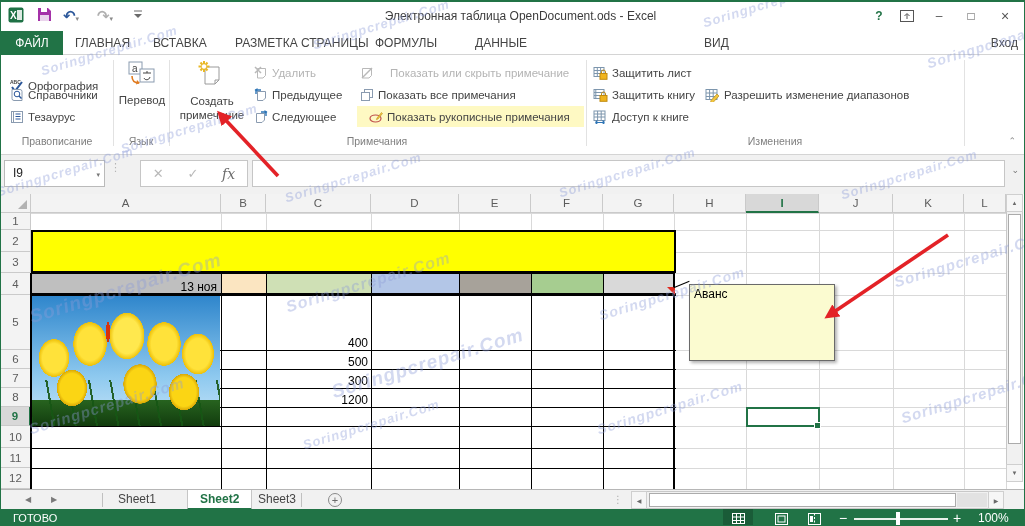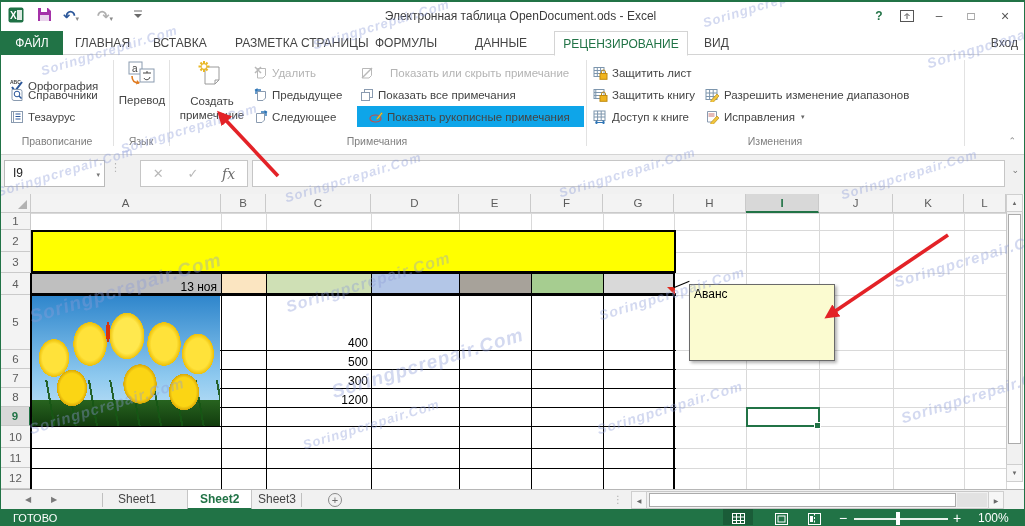--- a/index.html
+++ b/index.html
@@ -26,21 +26,21 @@
   .rtab.file { background:#217346; color:#fff; width:62px; text-align:center; padding:0; }
   .rtab.active { background:#fff; color:#217346; border:1px solid #d4d4d4; border-bottom:1px solid #fff; height:25px; }
   #signin { position:absolute; right:6px; top:0; height:24px; line-height:24px; font-size:12px; color:#444; }
 
   
   #ribbon { position:absolute; left:0; top:54px; width:100%; height:99px; background:#fff; border-bottom:1px solid #d4d4d4; }
   .gsep { position:absolute; top:4px; width:1px; height:86px; background:#e2e2e2; }
   .glabel { position:absolute; top:77px; height:16px; line-height:16px; font-size:10.5px; color:#7f7f7f; text-align:center; transform:translateX(-50%); white-space:nowrap; }
   .ritem { position:absolute; height:21px; display:flex; align-items:center; gap:4px; font-size:11.5px; color:#444; white-space:nowrap; padding:0 3px; }
   .ritem.disabled { color:#b4b4b4; }
-  .ritem.selected { background:#0ea5e9;padding-left:12px; }
+  .ritem.selected { background:#fef9c3;padding-left:12px; }
   .bigbtn { position:absolute; display:flex; flex-direction:column; align-items:center; font-size:11.5px; color:#444; text-align:center; line-height:14px; }
   .caret-down { font-size:7px; color:#666; margin-left:2px; }
   #ribbon-collapse { position:absolute; right:8px; top:80px; font-size:9px; color:#8a8a8a; }
 
   
   #fbar { position:absolute; left:0; top:153px; width:100%; height:39px; background:#f1f1f1; }
   #namebox { position:absolute; left:3px; top:5px; width:101px; height:27px; background:#fff; border:1px solid #bababa; line-height:25px; padding-left:8px; font-size:12px; color:#222; }
   #namebox .nb-caret { position:absolute; right:4px; top:0; font-size:7px; color:#777; }
   #nb-dots { position:absolute; left:109px; top:9px; color:#b5b5b5; font-size:11px; letter-spacing:0; line-height:6px; }
   #fxbox { position:absolute; left:139px; top:5px; width:108px; height:27px; background:#fff; border:1px solid #c6c6c6; display:flex; align-items:center; justify-content:space-around; }
@@ -151,21 +151,20 @@
     <div class="winctl" style="right:6px;font-size:14px;">×</div>
   </div>
 
   <div id="tabrow">
     <div class="rtab file" style="left:0;">ФАЙЛ</div>
     <div class="rtab" style="left:68px;">ГЛАВНАЯ</div>
     <div class="rtab" style="left:146px;">ВСТАВКА</div>
     <div class="rtab" style="left:228px;">РАЗМЕТКА СТРАНИЦЫ</div>
     <div class="rtab" style="left:368px;">ФОРМУЛЫ</div>
     <div class="rtab" style="left:468px;">ДАННЫЕ</div>
-    <div class="rtab active" style="left:553px;width:134px;text-align:center;">РЕЦЕНЗИРОВАНИЕ</div>
     <div class="rtab" style="left:697px;">ВИД</div>
     <div id="signin">Вход</div>
   </div>
 
   <div id="ribbon">
 
     <div class="ritem" style="left:6px;top:6px;margin-top:13px;">
       <svg width="14" height="14">
           <text x="0" y="5" font-size="5" font-weight="bold" fill="#444">ABC</text>
           <path d="M2 8 l3 4 7 -9" stroke="#2b579a" stroke-width="2" fill="none"></path>
@@ -298,29 +297,20 @@
     </div>
     <div class="ritem" style="left:701px;top:28px;">
       <svg width="15" height="14">
           <g stroke="#7d96ad" fill="#fff">
             <rect x="1" y="1.5" width="11" height="10"></rect>
             <path d="M1 5 h11 M1 8.5 h11 M4.6 1.5 v10 M8.2 1.5 v10" fill="none"></path>
           </g>
           <path d="M6 12.5 l6 -6.5 2 2 -6 6.5 -2.6 .5 z" fill="#f2c63d" stroke="#b98d1e" stroke-width="0.7"></path>
         </svg>
       <span>Разрешить изменение диапазонов</span>
-    </div>
-    <div class="ritem" style="left:701px;top:50px;">
-      <svg width="15" height="14">
-          <path d="M2.5 1.5 h9 v8 l-2.5 2.5 h-6.5 z" fill="#fff" stroke="#8a9bb0"></path>
-          <path d="M3.5 4 h6 M3.5 6 h6" stroke="#c0504d" stroke-width="0.8"></path>
-          <path d="M6 12.5 l6 -6.5 2 2 -6 6.5 -2.6 .5 z" fill="#f2c63d" stroke="#b98d1e" stroke-width="0.7"></path>
-        </svg>
-      <span>Исправления</span>
-      <span class="caret-down">▾</span>
     </div>
     <div class="glabel" style="left:774px;">Изменения</div>
     <div class="gsep" style="left:963px;"></div>
     <div id="ribbon-collapse">⌃</div>
   </div>
 
   <div id="fbar">
     <div id="namebox">
       <span>I9</span>
       <span class="nb-caret" style="line-height:27px;">▾</span>

